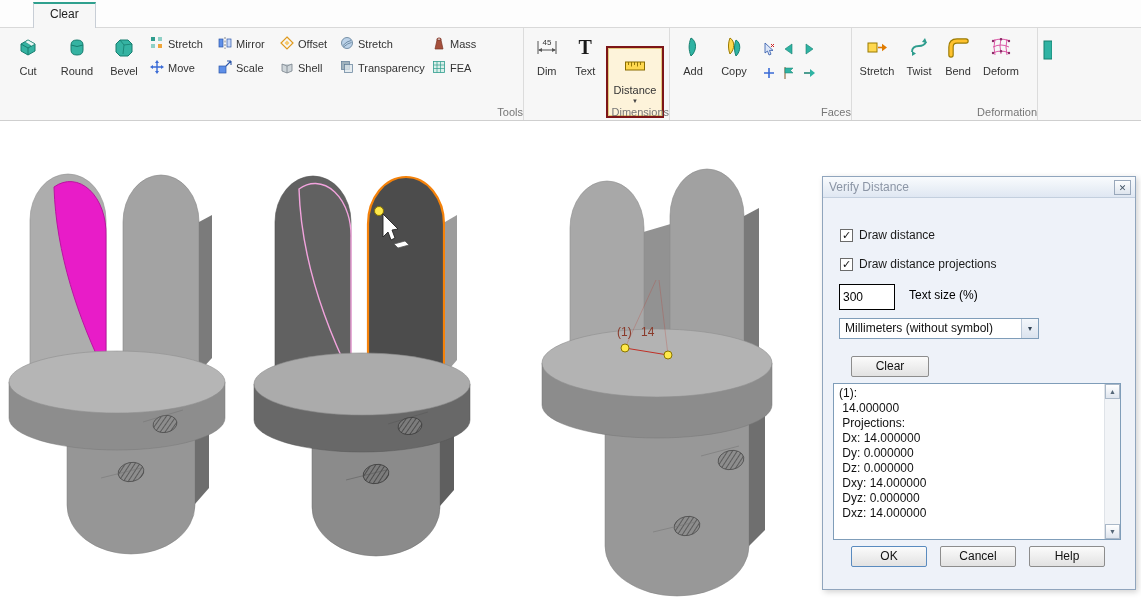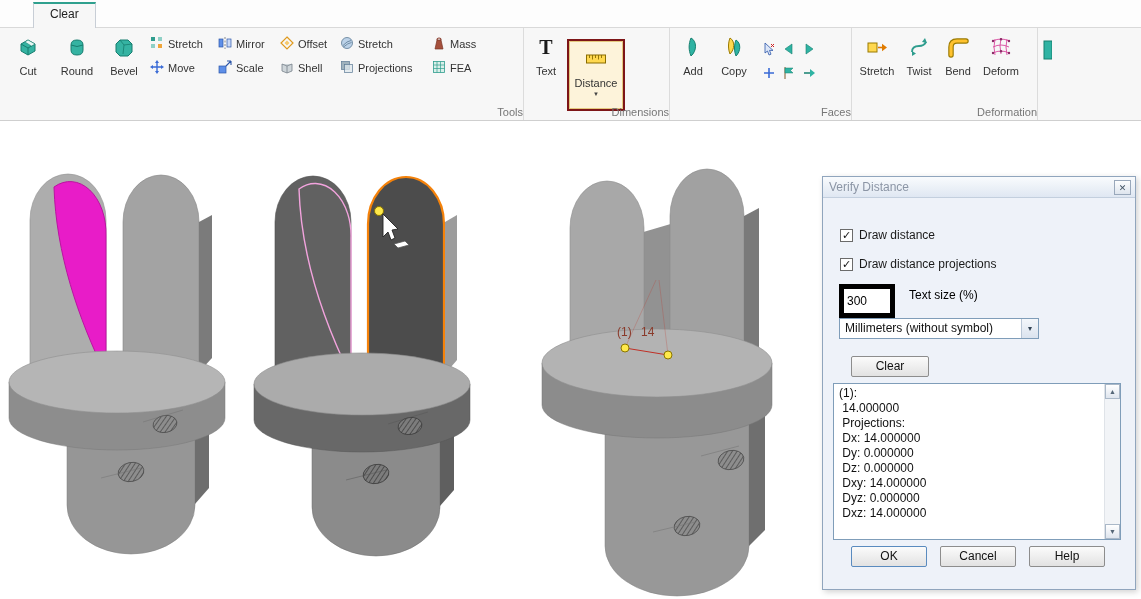--- a/index.html
+++ b/index.html
@@ -18,21 +18,21 @@
     border-top:1px solid #d9d9d9; border-bottom:1px solid #cfcfcf; display:flex; }
   .rgroup { position:relative; height:100%; border-right:1px solid #dcdcdc; flex:0 0 auto; }
   .rgroup-buttons { display:flex; align-items:flex-start; height:76px; padding:2px 3px 0; }
   .rgroup-label { position:absolute; left:0; right:0; bottom:2px; text-align:right; font-size:11px; color:#767676;padding-left:28px; }
   .btn-large { display:flex; flex-direction:column; align-items:center; padding-top:4px; height:72px;
     font-size:11px; color:#333; text-align:center; cursor:default; }
   .btn-large .bicon { height:26px; display:flex; align-items:center; justify-content:center; }
   .btn-large .blabel { margin-top:5px; line-height:12px; }
   .small-stack { display:flex; flex-direction:column; padding-top:6px; gap:8px; }
   .btn-small { display:flex; align-items:center; gap:4px; font-size:11px; color:#333; height:16px; padding:0 3px; cursor:default; }
-  .distance-box { border:2px solid #7d1517; margin:9px 2px 0; }
+  .distance-box { border:2px solid #7d1517; margin:16px 2px 0; }
   .btn-distance { background:#fdf3da; border:1px solid #e4c87e; height:68px; width:54px; }
   .caret { font-size:6px; color:#444; line-height:6px; margin-top:2px; }
   .texttool { font-family:"Liberation Serif", serif; font-size:20px; font-weight:bold; color:#1a1a1a; line-height:22px; }
   .face-cluster { display:grid; grid-template-columns:repeat(3,20px); grid-auto-rows:24px; padding-top:7px; margin-left:4px; }
   .face-mini { display:flex; align-items:center; justify-content:center; cursor:default; }
   .rgroup-rest { flex:1 1 auto; border-right:none; }
   .sliver { position:absolute; left:4px; top:10px; }
 
   
   .canvas { position:absolute; left:0; top:122px; width:1141px; height:477px; background:#fff; }
@@ -43,21 +43,21 @@
     border:1px solid #90a5bd; box-shadow:2px 2px 6px rgba(0,0,0,.18); font-size:12px; z-index:5; }
   .dlg-title { position:absolute; top:0; left:0; right:0; height:21px;
     background:linear-gradient(#f9fbfd,#dfe7f2); border-bottom:1px solid #c3cfde;
     display:flex; align-items:center; padding:0 6px; color:#8b95a5; font-size:12px; }
   .dlg-close { position:absolute; right:4px; top:3px; width:17px; height:15px;
     background:linear-gradient(#fcfdfe,#dee5ee); border:1px solid #99a8bb;
     display:flex; align-items:center; justify-content:center; font-size:9px; color:#445566; cursor:default; }
   .chk { position:absolute; display:flex; align-items:center; gap:6px; color:#1a1a1a; }
   .chk-box { width:13px; height:13px; background:#fff; border:1px solid #6b6b6b;
     display:flex; align-items:center; justify-content:center; font-size:11px; line-height:11px; color:#111; }
-  .txt-size-input { position:absolute; left:16px; top:107px; width:56px; height:19px; border:5px solid #000000;
+  .txt-size-input { position:absolute; left:16px; top:107px; width:56px; height:19px; border:1px solid #000000;
     font-size:12px; padding:12px 3px; font-family:"Liberation Sans",sans-serif; }
   .txt-size-label { position:absolute; left:86px; top:111px; color:#000000; }
   .combo { position:absolute; left:16px; top:141px; width:200px; height:21px; background:#fff;
     border:1px solid #7f9db9; display:flex; align-items:stretch; cursor:default; }
   .combo-text { flex:1; padding:2px 5px; white-space:nowrap; overflow:hidden; color:#111; }
   .combo-btn { width:17px; border-left:1px solid #b9c6d6; background:linear-gradient(#f4f7fb,#dbe3ee);
     display:flex; align-items:center; justify-content:center; font-size:8px; color:#334455; }
   .winbtn { position:absolute; background:linear-gradient(#fbfbfb,#e2e2e2); border:1px solid #8d8d8d;
     border-radius:2px; font-size:12px; color:#111; text-align:center; line-height:19px; height:21px; cursor:default; }
   .btn-clear { left:28px; top:179px; width:78px; }
@@ -170,21 +170,21 @@
                   <circle cx="7" cy="7" r="5.5" fill="#bcd2e8" stroke="#5c7a94" stroke-width=".8"></circle>
                   <path d="M3 9.5Q7 5 11 4.5M3.5 11Q8 7 11.5 6.5" stroke="#5c7a94" fill="none" stroke-width=".8"></path>
                 </svg></span>
             <span>Stretch</span>
           </div>
           <div class="btn-small">
             <span><svg width="14" height="14" viewBox="0 0 14 14">
                   <rect x="1.5" y="1.5" width="8" height="8" fill="#9fb2bd" stroke="#5c7a94" stroke-width=".7"></rect>
                   <rect x="4.5" y="4.5" width="8" height="8" fill="#dfe8ee" fill-opacity=".75" stroke="#5c7a94" stroke-width=".7"></rect>
                 </svg></span>
-            <span>Projections</span>
+            <span>Transparency</span>
           </div>
         </div>
         <div class="small-stack" style="width:56px">
           <div class="btn-small">
             <span><svg width="14" height="14" viewBox="0 0 14 14">
                   <path d="M5 4a2 2 0 1 1 4 0" fill="none" stroke="#8a3c2c" stroke-width="1.2"></path>
                   <path d="M3 13L5 4h4l2 9z" fill="#a5503c" stroke="#7a3424" stroke-width=".7"></path>
                 </svg></span>
             <span>Mass</span>
           </div>
@@ -195,20 +195,31 @@
                 </svg></span>
             <span>FEA</span>
           </div>
         </div>
       </div>
       <div class="rgroup-label">Tools</div>
     </div>
 
     <div class="rgroup" style="width:146px">
       <div class="rgroup-buttons">
+        <div class="btn-large" style="width:40px">
+          <span class="bicon">
+            <svg width="22" height="22" viewBox="0 0 22 22">
+                <path d="M2 5v13M20 5v13" stroke="#555"></path>
+                <path d="M3 14h16" stroke="#555"></path>
+                <path d="M2 14l4-2v4zM20 14l-4-2v4z" fill="#555"></path>
+                <text x="11" y="9" font-size="8" text-anchor="middle" fill="#333">45</text>
+              </svg>
+          </span>
+          <span class="blabel">Dim</span>
+        </div>
         <div class="btn-large" style="width:38px">
           <span class="bicon texttool">T</span>
           <span class="blabel">Text</span>
         </div>
         <div class="distance-box">
           <div class="btn-large btn-distance">
             <span class="bicon">
               <svg width="22" height="22" viewBox="0 0 22 22">
                   <rect x="1.5" y="7" width="19" height="8" fill="#ffd84f" stroke="#8a6d00"></rect>
                   <path d="M4.5 7v3M7.5 7v4.5M10.5 7v3M13.5 7v4.5M16.5 7v3" stroke="#8a6d00" stroke-width=".9"></path>

